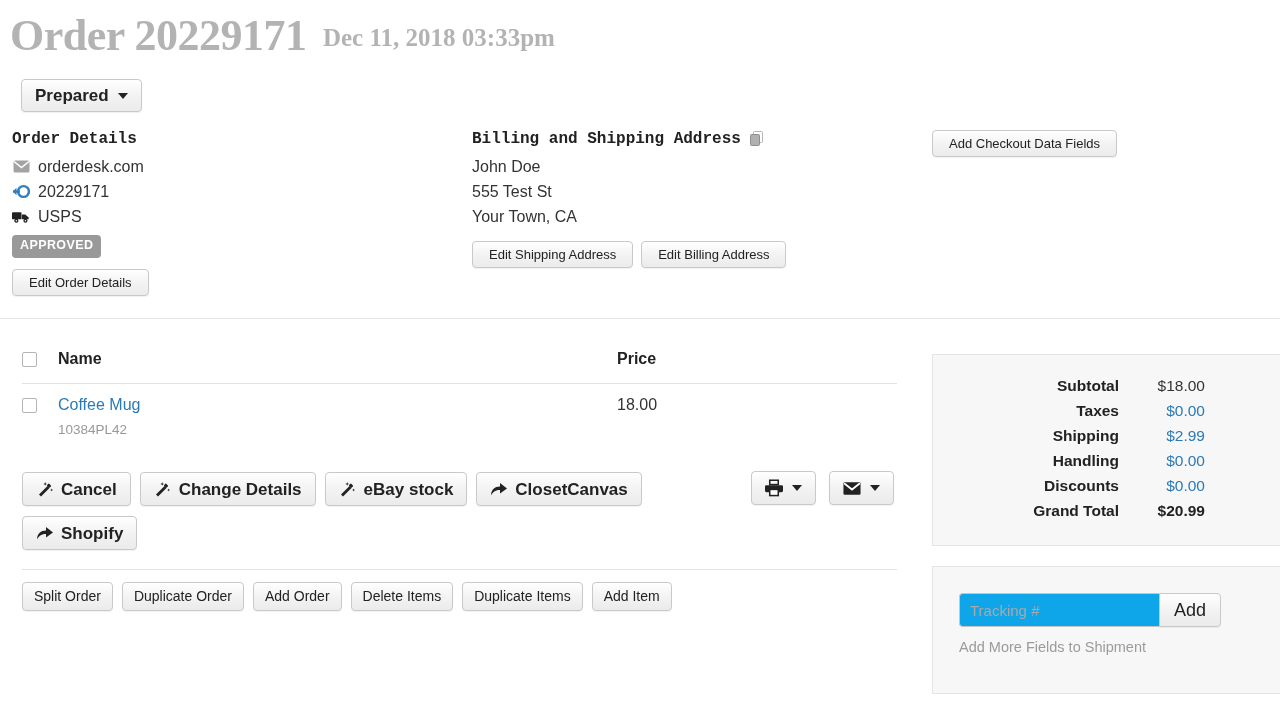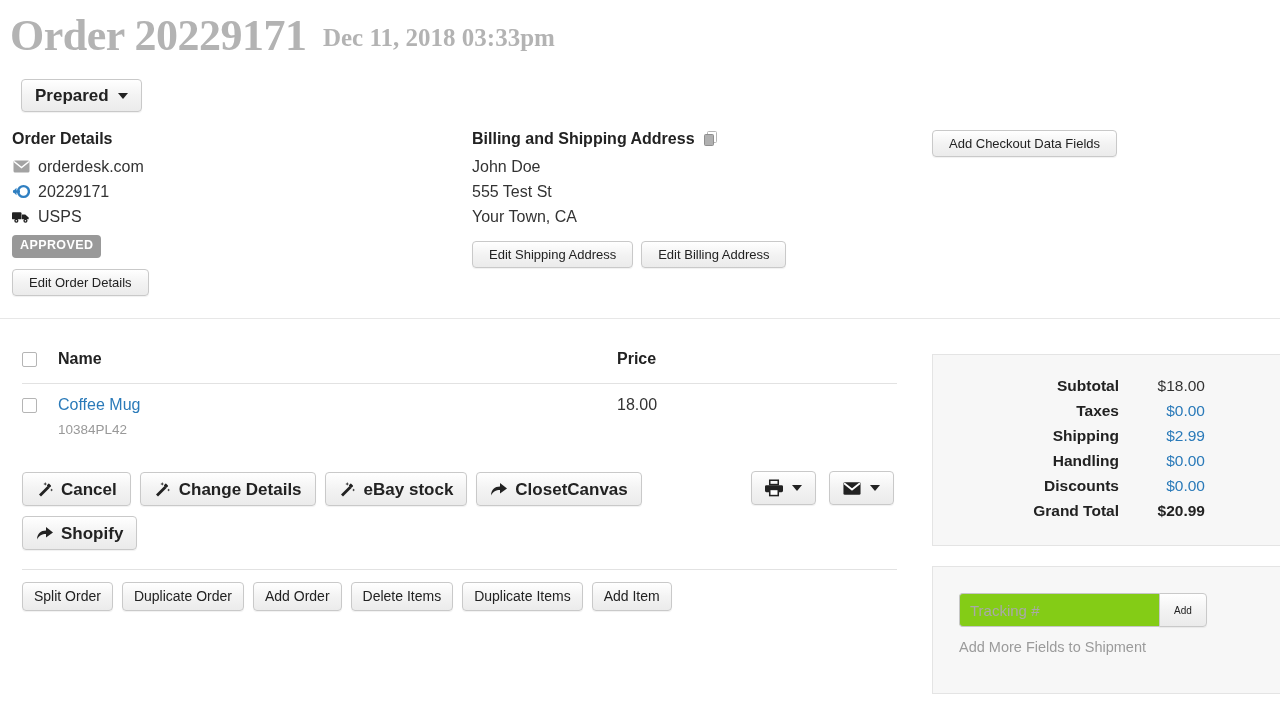--- a/index.html
+++ b/index.html
@@ -76,20 +76,21 @@
   .col-checkout { position: absolute; left: 932px; top: 130px; }
 
   .col-head {
     font-size: 16px;
     font-weight: bold;
     color: #222;
     margin: 0 0 6px 0;
     display: flex;
     align-items: center;
     gap: 7px;
+    font-family: Liberation Mono, monospace;
   }
   .detail-line {
     display: flex;
     align-items: center;
     gap: 8px;
     font-size: 16px;
     color: #333;
     height: 25px;
   }
   .addr-line { font-size: 16px; color: #333; height: 25px; line-height: 25px; }
@@ -213,29 +214,29 @@
     box-sizing: border-box;
     width: 200px;
     height: 34px;
     border: 1px solid #c6c6c6;
     border-right: none;
     border-radius: 4px 0 0 4px;
     padding: 0 10px;
     font-family: "Liberation Sans", sans-serif;
     font-size: 15px;
     color: #333;
-    background: #84cc16;
+    background: #0ea5e9;
     outline: none;
   }
   .tracking-input::placeholder { color: #a9a9a9; }
   .tracking-add {
     border-radius: 0 4px 4px 0;
     height: 34px;
     padding: 0 14px;
-    font-size: 10px;
+    font-size: 18px;
   }
   .tracking-more {
     margin-top: 12px;
     font-size: 14.5px;
     color: #9b9b9b;
   }
 </style>
 </head>
 <body>
 

